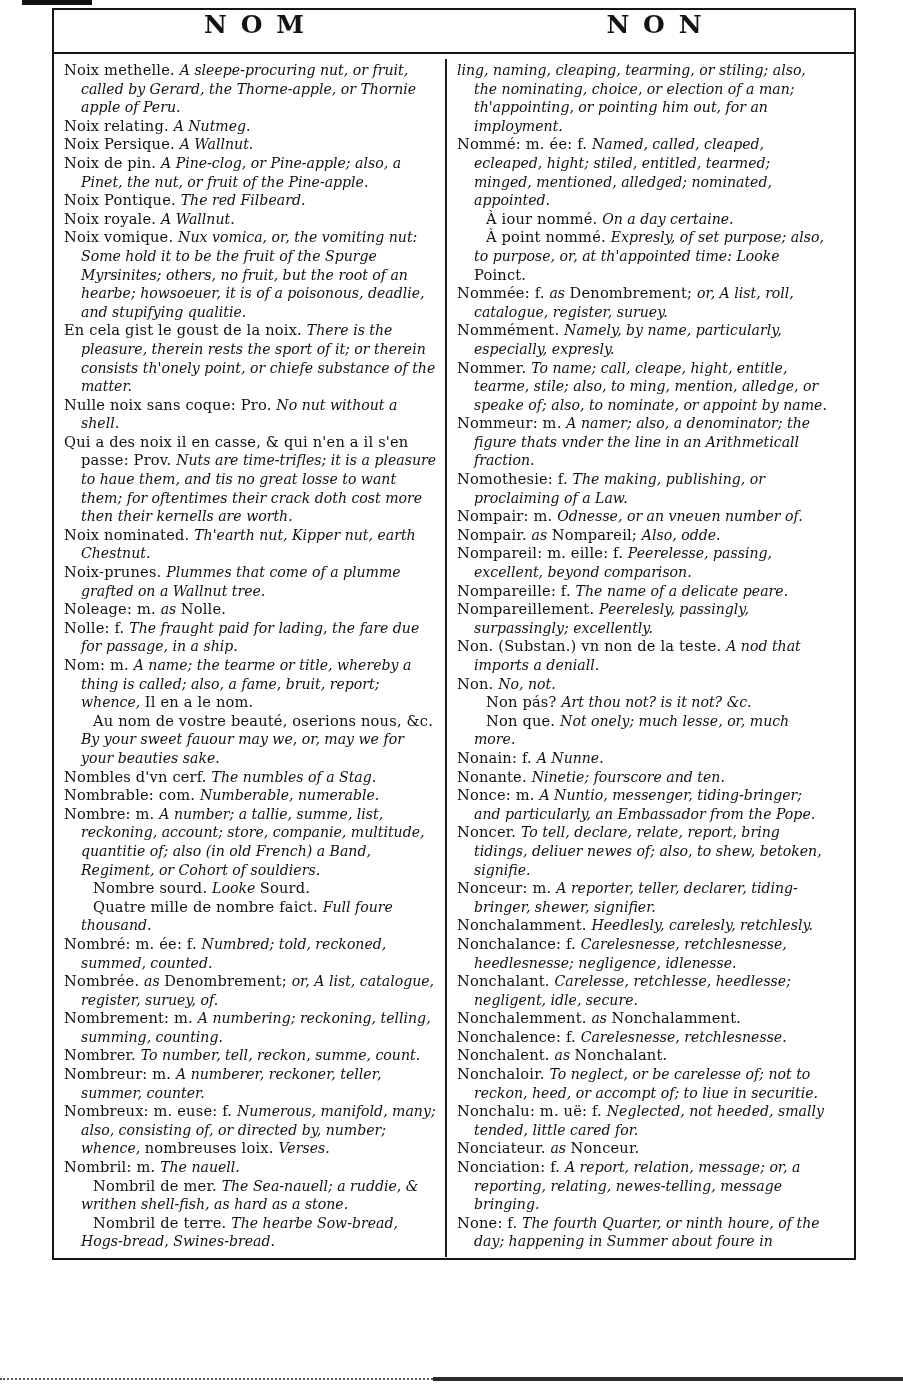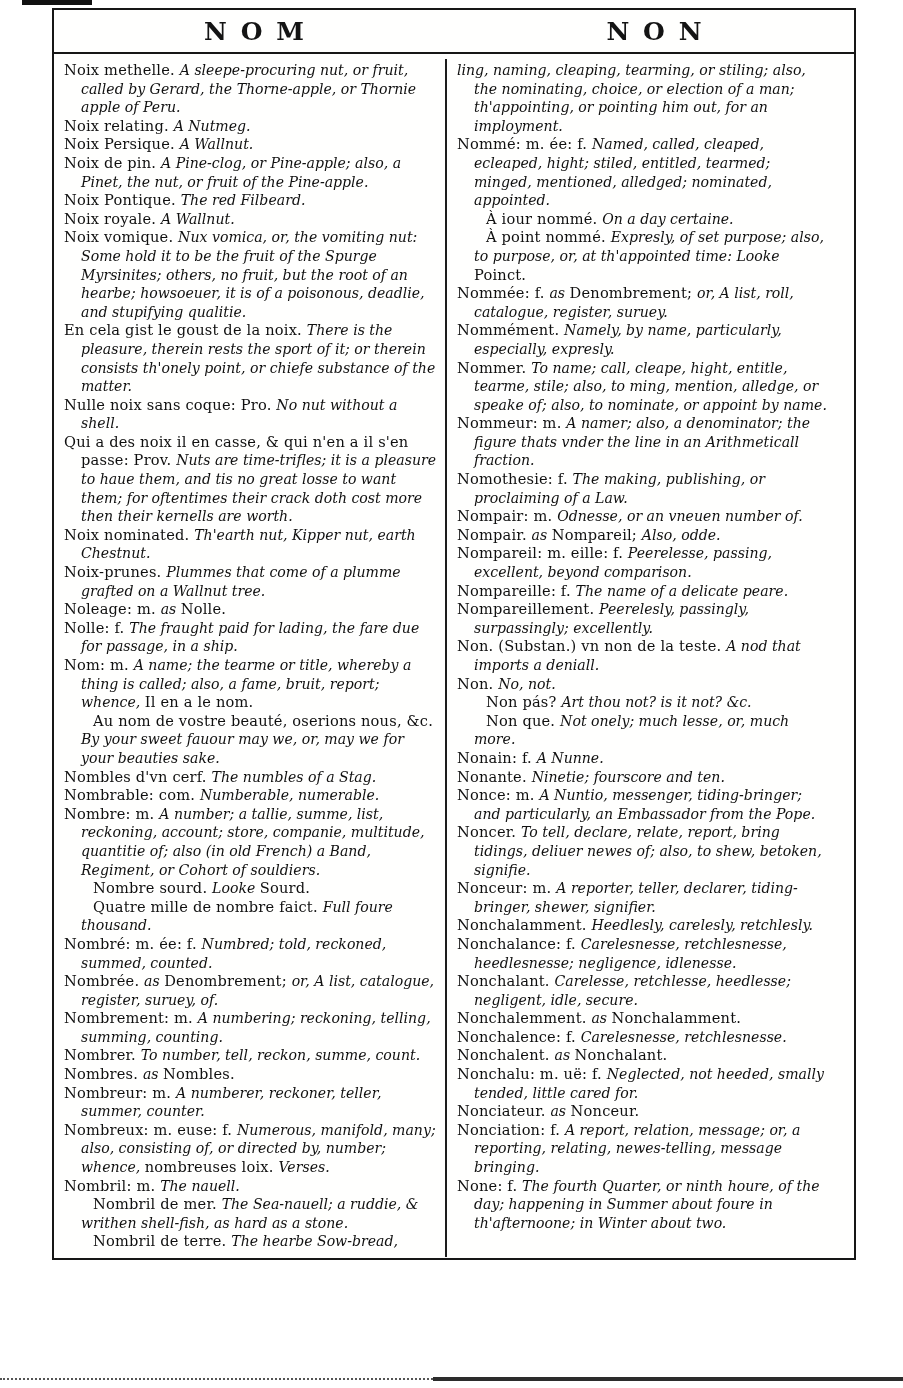--- a/index.html
+++ b/index.html
@@ -1,21 +1,21 @@
 <!DOCTYPE html>
 <html><head>
 <meta charset="utf-8">
 <style>
   html,body{margin:0;padding:0;background:#ffffff;}
   body{width:903px;height:1388px;position:relative;overflow:hidden;
        font-family:"DejaVu Serif","Liberation Serif",serif;color:#101010;}
   .frame{position:absolute;left:52px;top:8px;width:804px;height:1252px;
          border:2px solid #161616;background:#fffffe;box-sizing:border-box;}
   .header{height:44px;border-bottom:2px solid #161616;display:flex;
-          align-items:center;box-sizing:border-box;}
+          align-items:flex-start;box-sizing:border-box;}
   .header .htitle{flex:1;text-align:center;font-size:25px;letter-spacing:0.55em;
           text-indent:0.55em;font-weight:600;color:#141414;}
   .cols{display:flex;height:1198px;box-sizing:border-box;padding-top:5px;}
   .col{width:391px;padding:2px 6px 0 10px;box-sizing:border-box;overflow:hidden;}
   .divider{width:0;border-left:2px solid #1d1d1d;height:1198px;}
   p.entry{margin:0;line-height:18.6px;}
   p.entry.main{padding-left:17px;text-indent:-17px;}
   p.entry.sub{padding-left:17px;text-indent:12px;}
   .rom{font-size:14.6px;letter-spacing:0.2px;}
   .it{font-style:italic;font-size:14.1px;}
@@ -54,21 +54,20 @@
         <p class="entry sub"><span class="rom">Au nom de vostre beauté, oserions nous, &amp;c. </span><span class="it">By your sweet fauour may we, or, may we for your beauties sake.</span></p>
         <p class="entry main"><span class="rom">Nombles d'vn cerf. </span><span class="it">The numbles of a Stag.</span></p>
         <p class="entry main"><span class="rom">Nombrable: com. </span><span class="it">Numberable, numerable.</span></p>
         <p class="entry main"><span class="rom">Nombre: m. </span><span class="it">A number; a tallie, summe, list, reckoning, account; store, companie, multitude, quantitie of; also (in old French) a Band, Regiment, or Cohort of souldiers.</span></p>
         <p class="entry sub"><span class="rom">Nombre sourd. </span><span class="it">Looke </span><span class="rom">Sourd.</span></p>
         <p class="entry sub"><span class="rom">Quatre mille de nombre faict. </span><span class="it">Full foure thousand.</span></p>
         <p class="entry main"><span class="rom">Nombré: m. ée: f. </span><span class="it">Numbred; told, reckoned, summed, counted.</span></p>
         <p class="entry main"><span class="rom">Nombrée. </span><span class="it">as </span><span class="rom">Denombrement; </span><span class="it">or, A list, catalogue, register, suruey, of.</span></p>
         <p class="entry main"><span class="rom">Nombrement: m. </span><span class="it">A numbering; reckoning, telling, summing, counting.</span></p>
         <p class="entry main"><span class="rom">Nombrer. </span><span class="it">To number, tell, reckon, summe, count.</span></p>
-        <p class="entry main"><span class="rom">Nombres. </span><span class="it">as </span><span class="rom">Nombles.</span></p>
         <p class="entry main"><span class="rom">Nombreur: m. </span><span class="it">A numberer, reckoner, teller, summer, counter.</span></p>
         <p class="entry main"><span class="rom">Nombreux: m. euse: f. </span><span class="it">Numerous, manifold, many; also, consisting of, or directed by, number; whence, </span><span class="rom">nombreuses loix. </span><span class="it">Verses.</span></p>
         <p class="entry main"><span class="rom">Nombril: m. </span><span class="it">The nauell.</span></p>
         <p class="entry sub"><span class="rom">Nombril de mer. </span><span class="it">The Sea-nauell; a ruddie, &amp; writhen shell-fish, as hard as a stone.</span></p>
         <p class="entry sub"><span class="rom">Nombril de terre. </span><span class="it">The hearbe Sow-bread, Hogs-bread, Swines-bread.</span></p>
       </div>
     <div class="divider"></div>
     <div class="col">
       <div>
           <p class="entry main"><span class="it">ling, naming, cleaping, tearming, or stiling; also, the nominating, choice, or election of a man; th'appointing, or pointing him out, for an imployment.</span></p>
@@ -93,20 +92,21 @@
           <p class="entry main"><span class="rom">Nonante. </span><span class="it">Ninetie; fourscore and ten.</span></p>
           <p class="entry main"><span class="rom">Nonce: m. </span><span class="it">A Nuntio, messenger, tiding-bringer; and particularly, an Embassador from the Pope.</span></p>
           <p class="entry main"><span class="rom">Noncer. </span><span class="it">To tell, declare, relate, report, bring tidings, deliuer newes of; also, to shew, betoken, signifie.</span></p>
           <p class="entry main"><span class="rom">Nonceur: m. </span><span class="it">A reporter, teller, declarer, tiding-bringer, shewer, signifier.</span></p>
           <p class="entry main"><span class="rom">Nonchalamment. </span><span class="it">Heedlesly, carelesly, retchlesly.</span></p>
           <p class="entry main"><span class="rom">Nonchalance: f. </span><span class="it">Carelesnesse, retchlesnesse, heedlesnesse; negligence, idlenesse.</span></p>
           <p class="entry main"><span class="rom">Nonchalant. </span><span class="it">Carelesse, retchlesse, heedlesse; negligent, idle, secure.</span></p>
           <p class="entry main"><span class="rom">Nonchalemment. </span><span class="it">as </span><span class="rom">Nonchalamment.</span></p>
           <p class="entry main"><span class="rom">Nonchalence: f. </span><span class="it">Carelesnesse, retchlesnesse.</span></p>
           <p class="entry main"><span class="rom">Nonchalent. </span><span class="it">as </span><span class="rom">Nonchalant.</span></p>
+          <p class="entry main"><span class="rom">Nonchaloir. </span><span class="it">To neglect, or be carelesse of; not to reckon, heed, or accompt of; to liue in securitie.</span></p>
           <p class="entry main"><span class="rom">Nonchalu: m. uë: f. </span><span class="it">Neglected, not heeded, smally tended, little cared for.</span></p>
           <p class="entry main"><span class="rom">Nonciateur. </span><span class="it">as </span><span class="rom">Nonceur.</span></p>
           <p class="entry main"><span class="rom">Nonciation: f. </span><span class="it">A report, relation, message; or, a reporting, relating, newes-telling, message bringing.</span></p>
           <p class="entry main"><span class="rom">None: f. </span><span class="it">The fourth Quarter, or ninth houre, of the day; happening in Summer about foure in th'afternoone; in Winter about two.</span></p>
         </div>
 
     </div>
   </div>
 </div>
 

